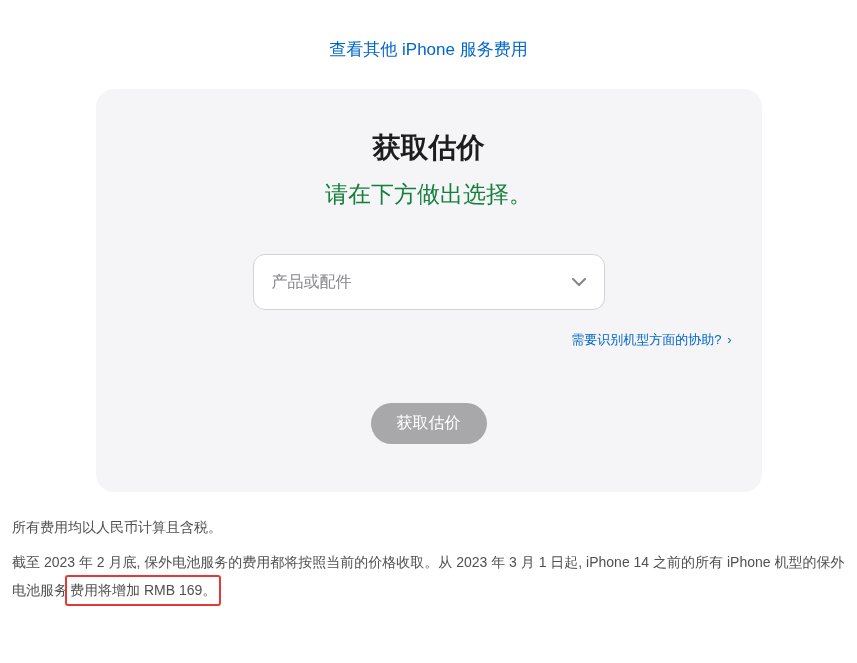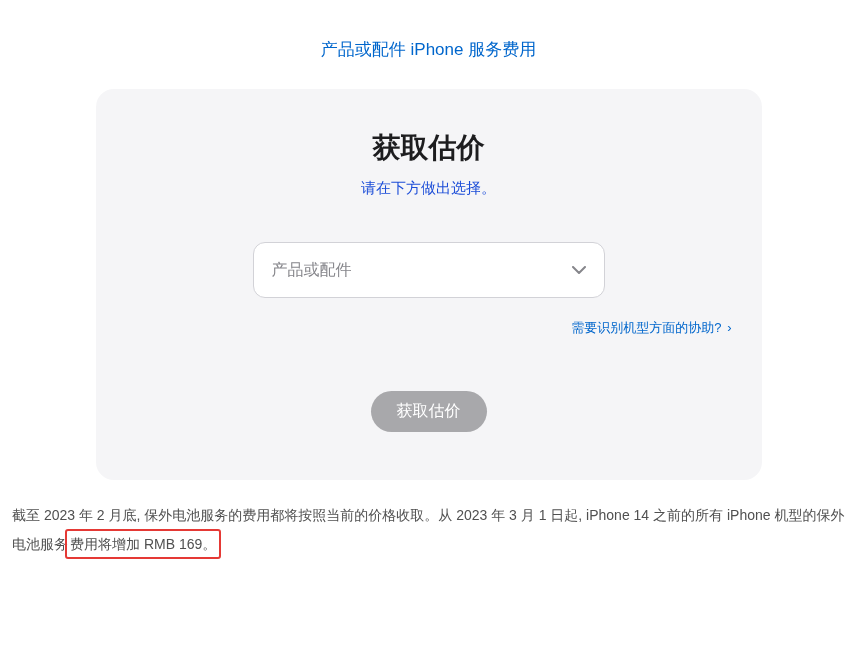--- a/index.html
+++ b/index.html
@@ -33,22 +33,22 @@
     }
     .card-title {
       text-align: center;
       font-size: 28px;
       font-weight: 600;
       color: #1d1d1f;
       margin-bottom: 12px;
     }
     .card-subtitle {
       text-align: center;
-      font-size: 15px;
-      color: #1d4ed8;
+      font-size: 23px;
+      color: #15803d;
       margin-bottom: 44px;
       font-family: Liberation Serif, serif;
     }
     .select-wrap {
       width: 352px;
       margin: 8px auto 20px;
       position: relative;
       text-align: center;
     }
     .select-box {
@@ -119,21 +119,21 @@
       border: 2px solid #e53935;
       border-radius: 3px;
       padding: 0 3px;
       margin-left: -3px;
     }
   </style>
 </head>
 <body>
 
 <div class="top-link">
-  <a href="#">产品或配件 iPhone 服务费用</a>
+  <a href="#">查看其他 iPhone 服务费用</a>
 </div>
 
 <div class="card">
   <h2 class="card-title">获取估价</h2>
   <p class="card-subtitle">请在下方做出选择。</p>
 
   <div class="select-wrap">
     <div class="select-box">
       <span>产品或配件</span>
       <span class="chevron">
@@ -150,16 +150,17 @@
       <span>需要识别机型方面的协助?</span><span class="help-arrow">&nbsp;›</span>
     </a>
   </div>
 
   <div class="submit-wrap">
     <button class="submit-btn">获取估价</button>
   </div>
 </div>
 
 <div class="footer">
+  <p>所有费用均以人民币计算且含税。</p>
   <p>
     <span>截至 2023 年 2 月底, 保外电池服务的费用都将按照当前的价格收取。从 2023 年 3 月 1 日起, iPhone 14 之前的所有 iPhone 机型的保外电池服务</span><span class="highlight-box">费用将增加 RMB 169。</span>
   </p>
 </div>
 
 </body></html>

